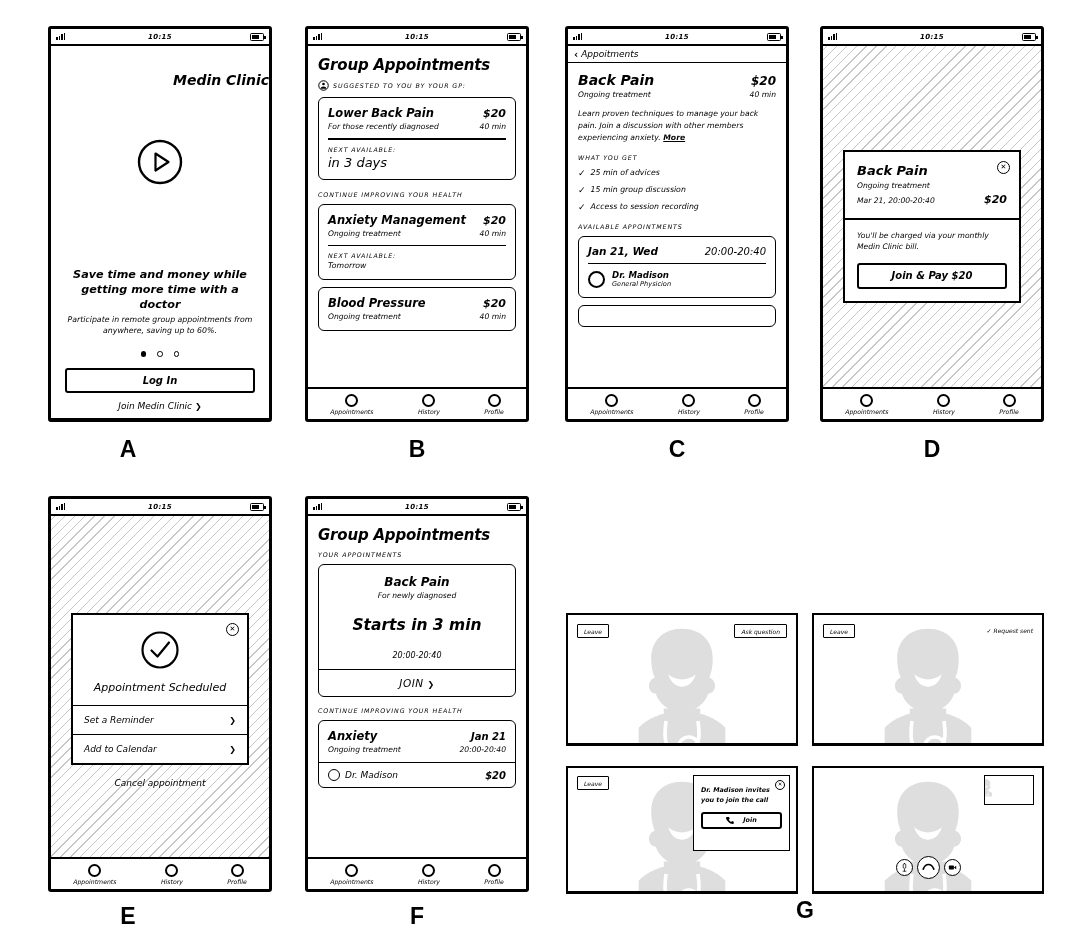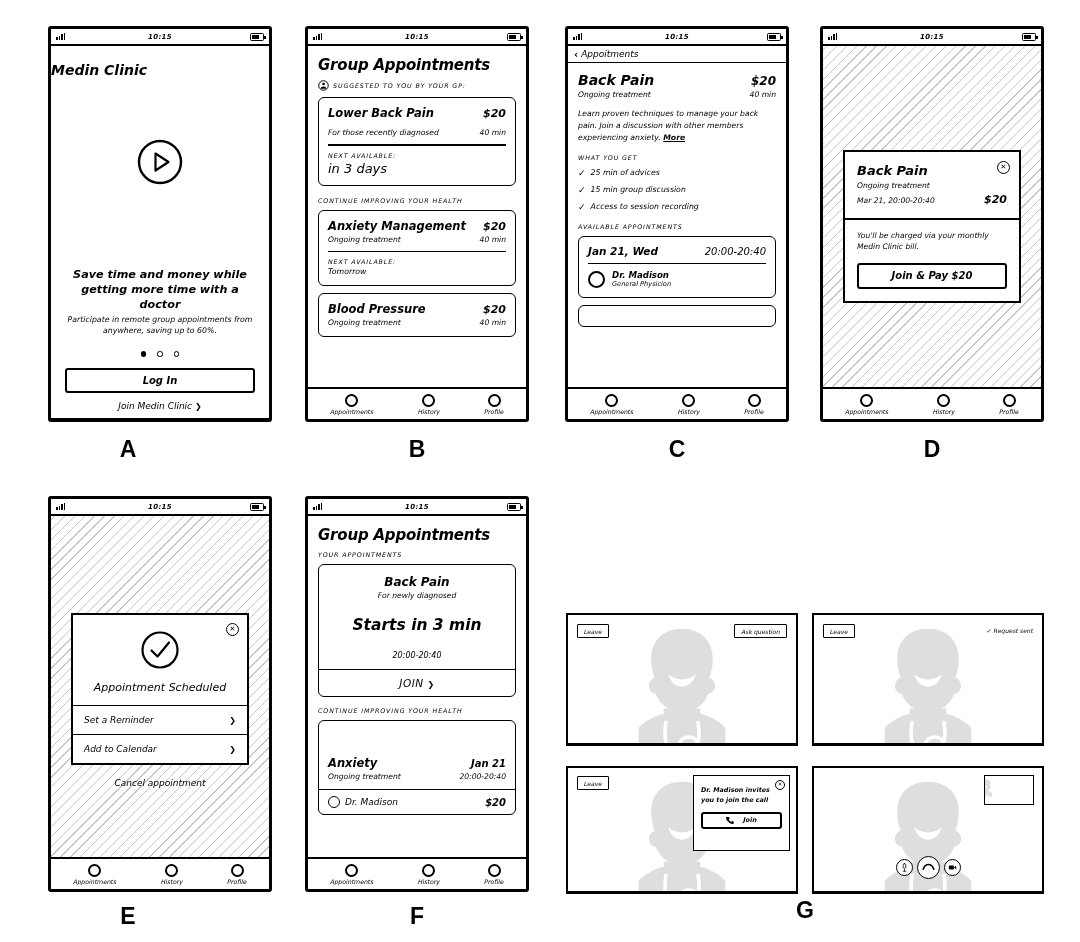--- a/index.html
+++ b/index.html
@@ -119,21 +119,21 @@
         <i></i>
         <i></i>
         <i></i>
       </span>
     <span class="sb-time">10:15</span>
     <span class="batt">
         <i></i>
       </span>
   </div>
   <div class="screen">
-    <div style="text-align:left;margin-top:16px;font-size:14px;font-weight:bold;font-style:italic;">Medin Clinic</div>
+    <div style="text-align:right;margin-top:26px;font-size:14px;font-weight:bold;font-style:italic;">Medin Clinic</div>
     <div style="position:absolute;left:50%;top:118px;transform:translate(-50%,-50%);">
       <svg width="46" height="46" viewBox="0 0 46 46">
         <circle cx="23" cy="23" r="21" fill="none" stroke="#000" stroke-width="2.4"></circle>
         <path d="M18.5 14.5 L31.5 23 L18.5 31.5 Z" fill="none" stroke="#000" stroke-width="2.2" stroke-linejoin="round"></path>
       </svg>
     </div>
     <div style="position:absolute;left:8px;right:8px;top:222px;text-align:center;font-size:11.2px;font-weight:bold;font-style:italic;line-height:1.32;">Save time and money while getting more time with a doctor</div>
     <div style="position:absolute;left:12px;right:12px;top:268px;text-align:center;font-size:7.8px;font-style:italic;line-height:1.45;">Participate in remote group appointments from anywhere, saving up to 60%.</div>
     <div style="position:absolute;left:0;right:0;top:305px;display:flex;justify-content:center;gap:11px;">
       <span style="width:5.5px;height:5.5px;border-radius:50%;background:#000;"></span>
@@ -171,21 +171,21 @@
         <path d="M5.5 17.5 a5.5 4.5 0 0 1 11 0" fill="#000"></path>
       </svg>
       <span class="sec-label">SUGGESTED TO YOU BY YOUR GP:</span>
     </div>
 
     <div class="card" style="margin-top:6px;padding:8px 9px 9px;">
       <div class="card-row">
         <span class="t-title">Lower Back Pain</span>
         <span class="t-price">$20</span>
       </div>
-      <div class="card-row" style="margin-top:8px;">
+      <div class="card-row" style="margin-top:2px;">
         <span class="t-sub">For those recently diagnosed</span>
         <span class="t-dur">40 min</span>
       </div>
       <div class="hr"></div>
       <div class="sec-label">NEXT AVAILABLE:</div>
       <div style="font-size:13px;font-style:italic;margin-top:2px;">in 3 days</div>
     </div>
 
     <div class="sec-label" style="margin-top:11px;">CONTINUE IMPROVING YOUR HEALTH</div>
 
@@ -435,21 +435,21 @@
       </div>
       <div style="border-top:1.5px solid #000;padding:7px;text-align:center;font-size:10.5px;font-style:italic;letter-spacing:.5px;">
         <span>JOIN</span>
         <span style="font-weight:bold;font-size:8px;">❯</span>
       </div>
     </div>
 
     <div class="sec-label" style="margin-top:10px;">CONTINUE IMPROVING YOUR HEALTH</div>
 
     <div class="card" style="margin-top:6px;">
-      <div style="padding:8px 9px 8px;margin-top:27px;">
+      <div style="padding:8px 9px 8px;">
         <div class="card-row">
           <span class="t-title">Anxiety</span>
           <span style="font-size:10px;font-weight:bold;font-style:italic;">Jan 21</span>
         </div>
         <div class="card-row" style="margin-top:2px;">
           <span class="t-sub">Ongoing treatment</span>
           <span class="t-dur">20:00-20:40</span>
         </div>
       </div>
       <div style="border-top:1.5px solid #000;padding:6px 9px;display:flex;justify-content:space-between;align-items:center;">

